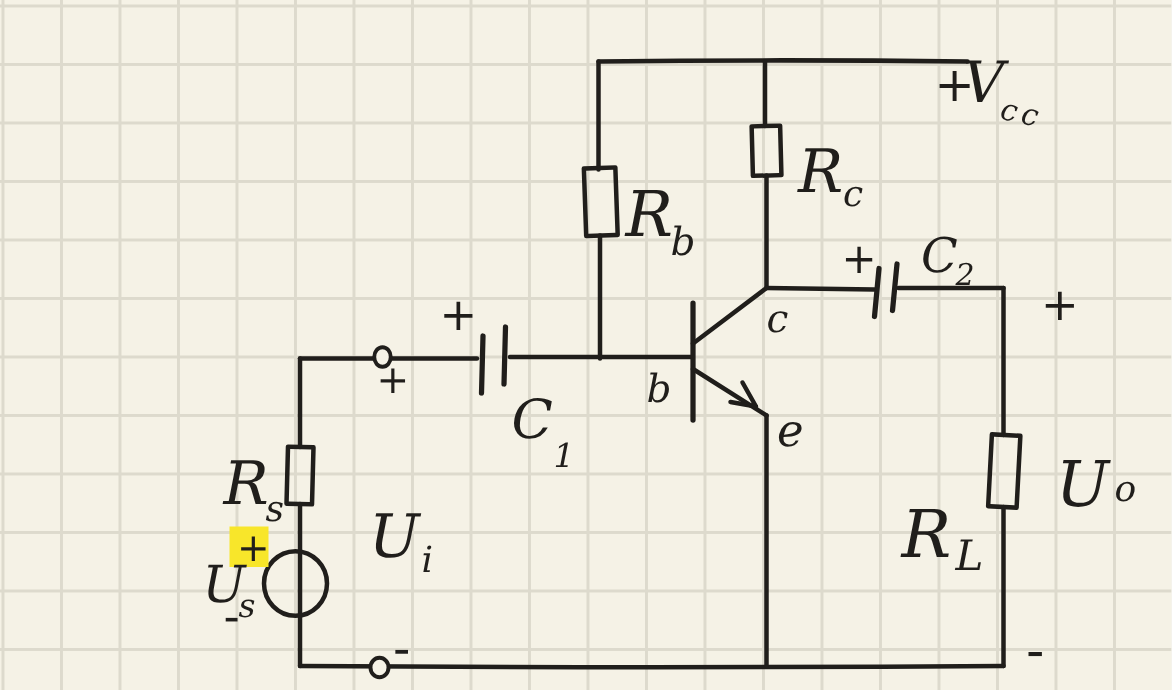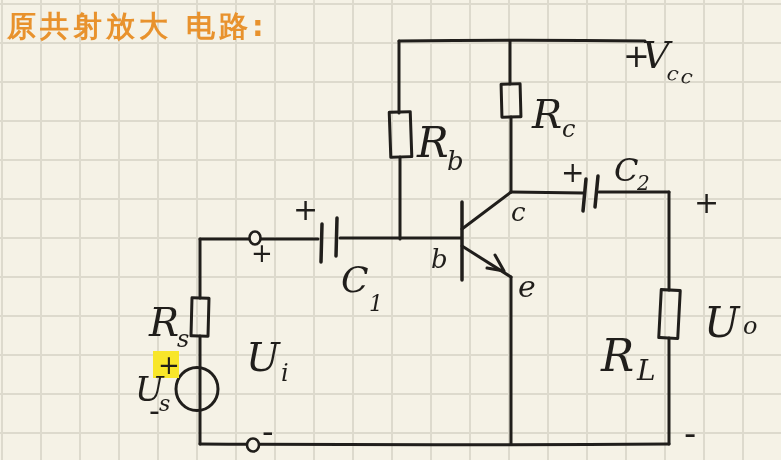--- a/index.html
+++ b/index.html
@@ -40,21 +40,20 @@
   text { fill: var(--ink, #201e1b); }
   .hw { font-family: "DejaVu Serif", serif; font-style: italic; }
   .mk { font-family: "DejaVu Sans", sans-serif; font-weight: 500; }
   .hl { fill: var(--highlight-yellow, #f8e62a); }
 </style>
 </head>
 <body>
 
 <div class="canvas">
 
-  <div class="page-title">原共射放大 电路:</div>
 
   <svg class="circuit" width="781" height="460" viewBox="0 0 781 460">
 
     <g>
       <path class="w" d="M399,41 Q520,39.5 645,41"></path>
       <path class="w" d="M399,41 L399,113"></path>
       <path class="w" d="M400,157 L400,239"></path>
       <path class="w" d="M510,41 L510,84"></path>
       <path class="w" d="M511,117 L511,192"></path>
       <path class="w" d="M511,192 L583,193"></path>

